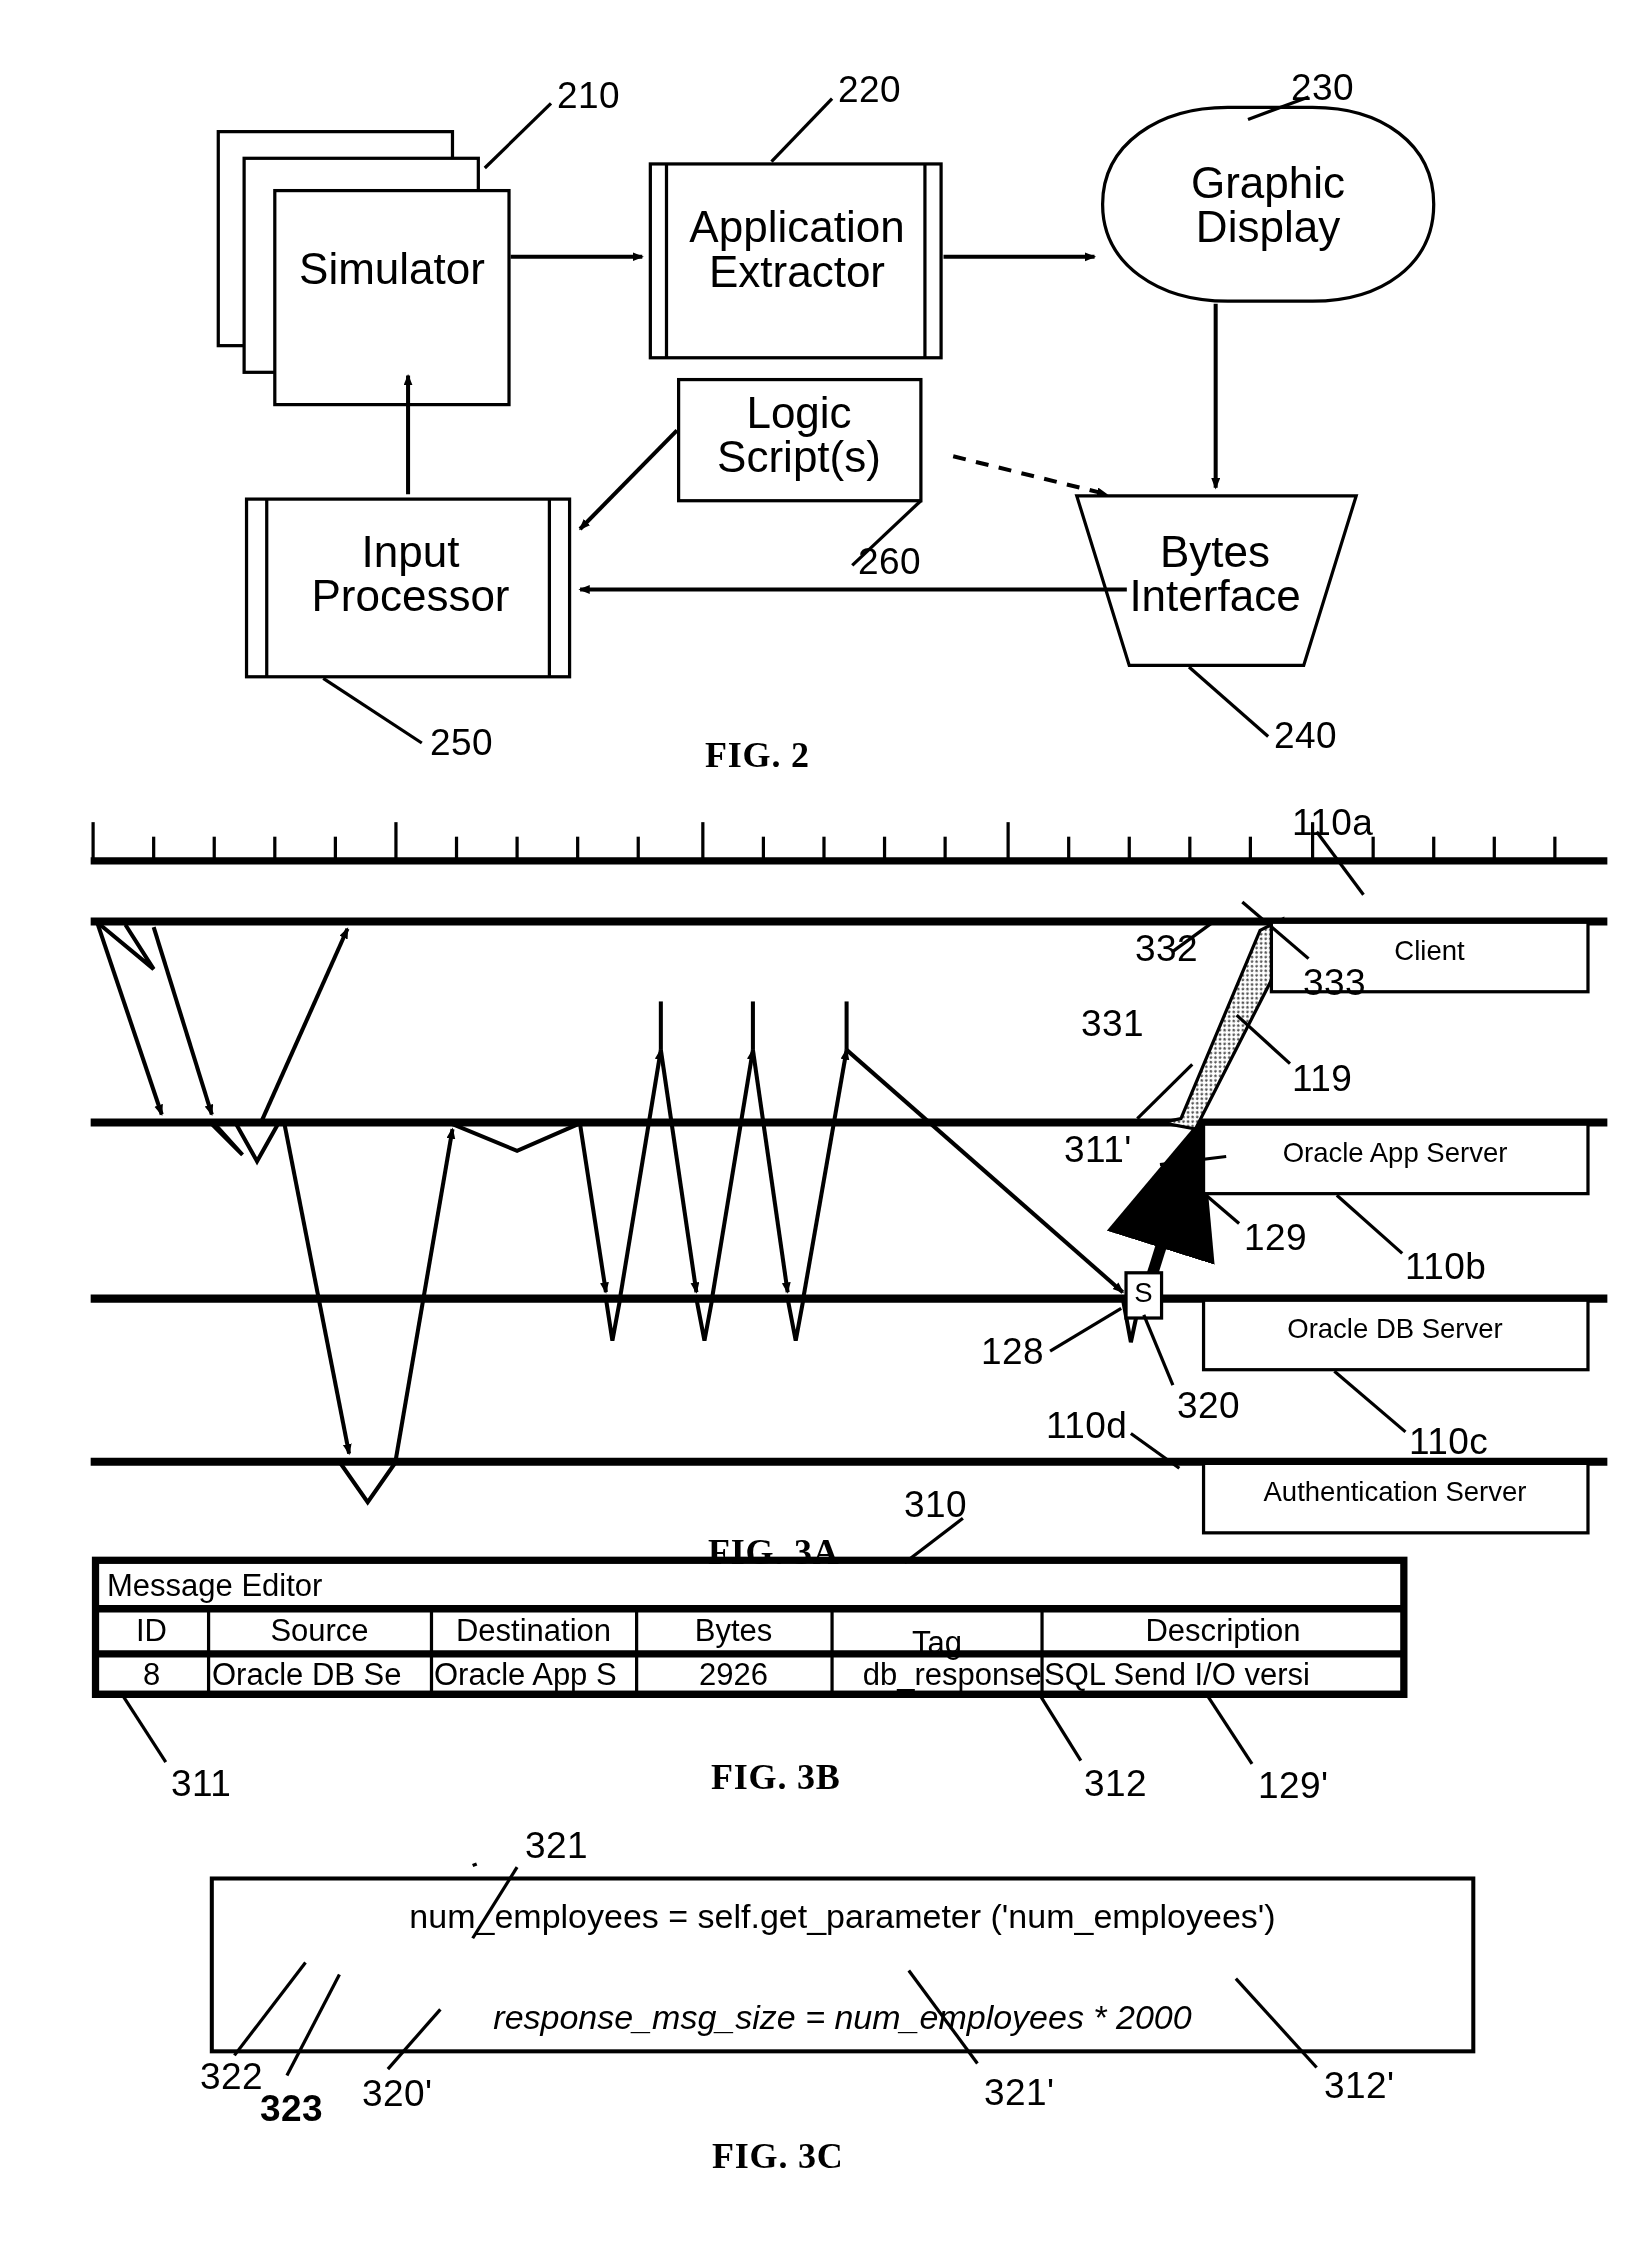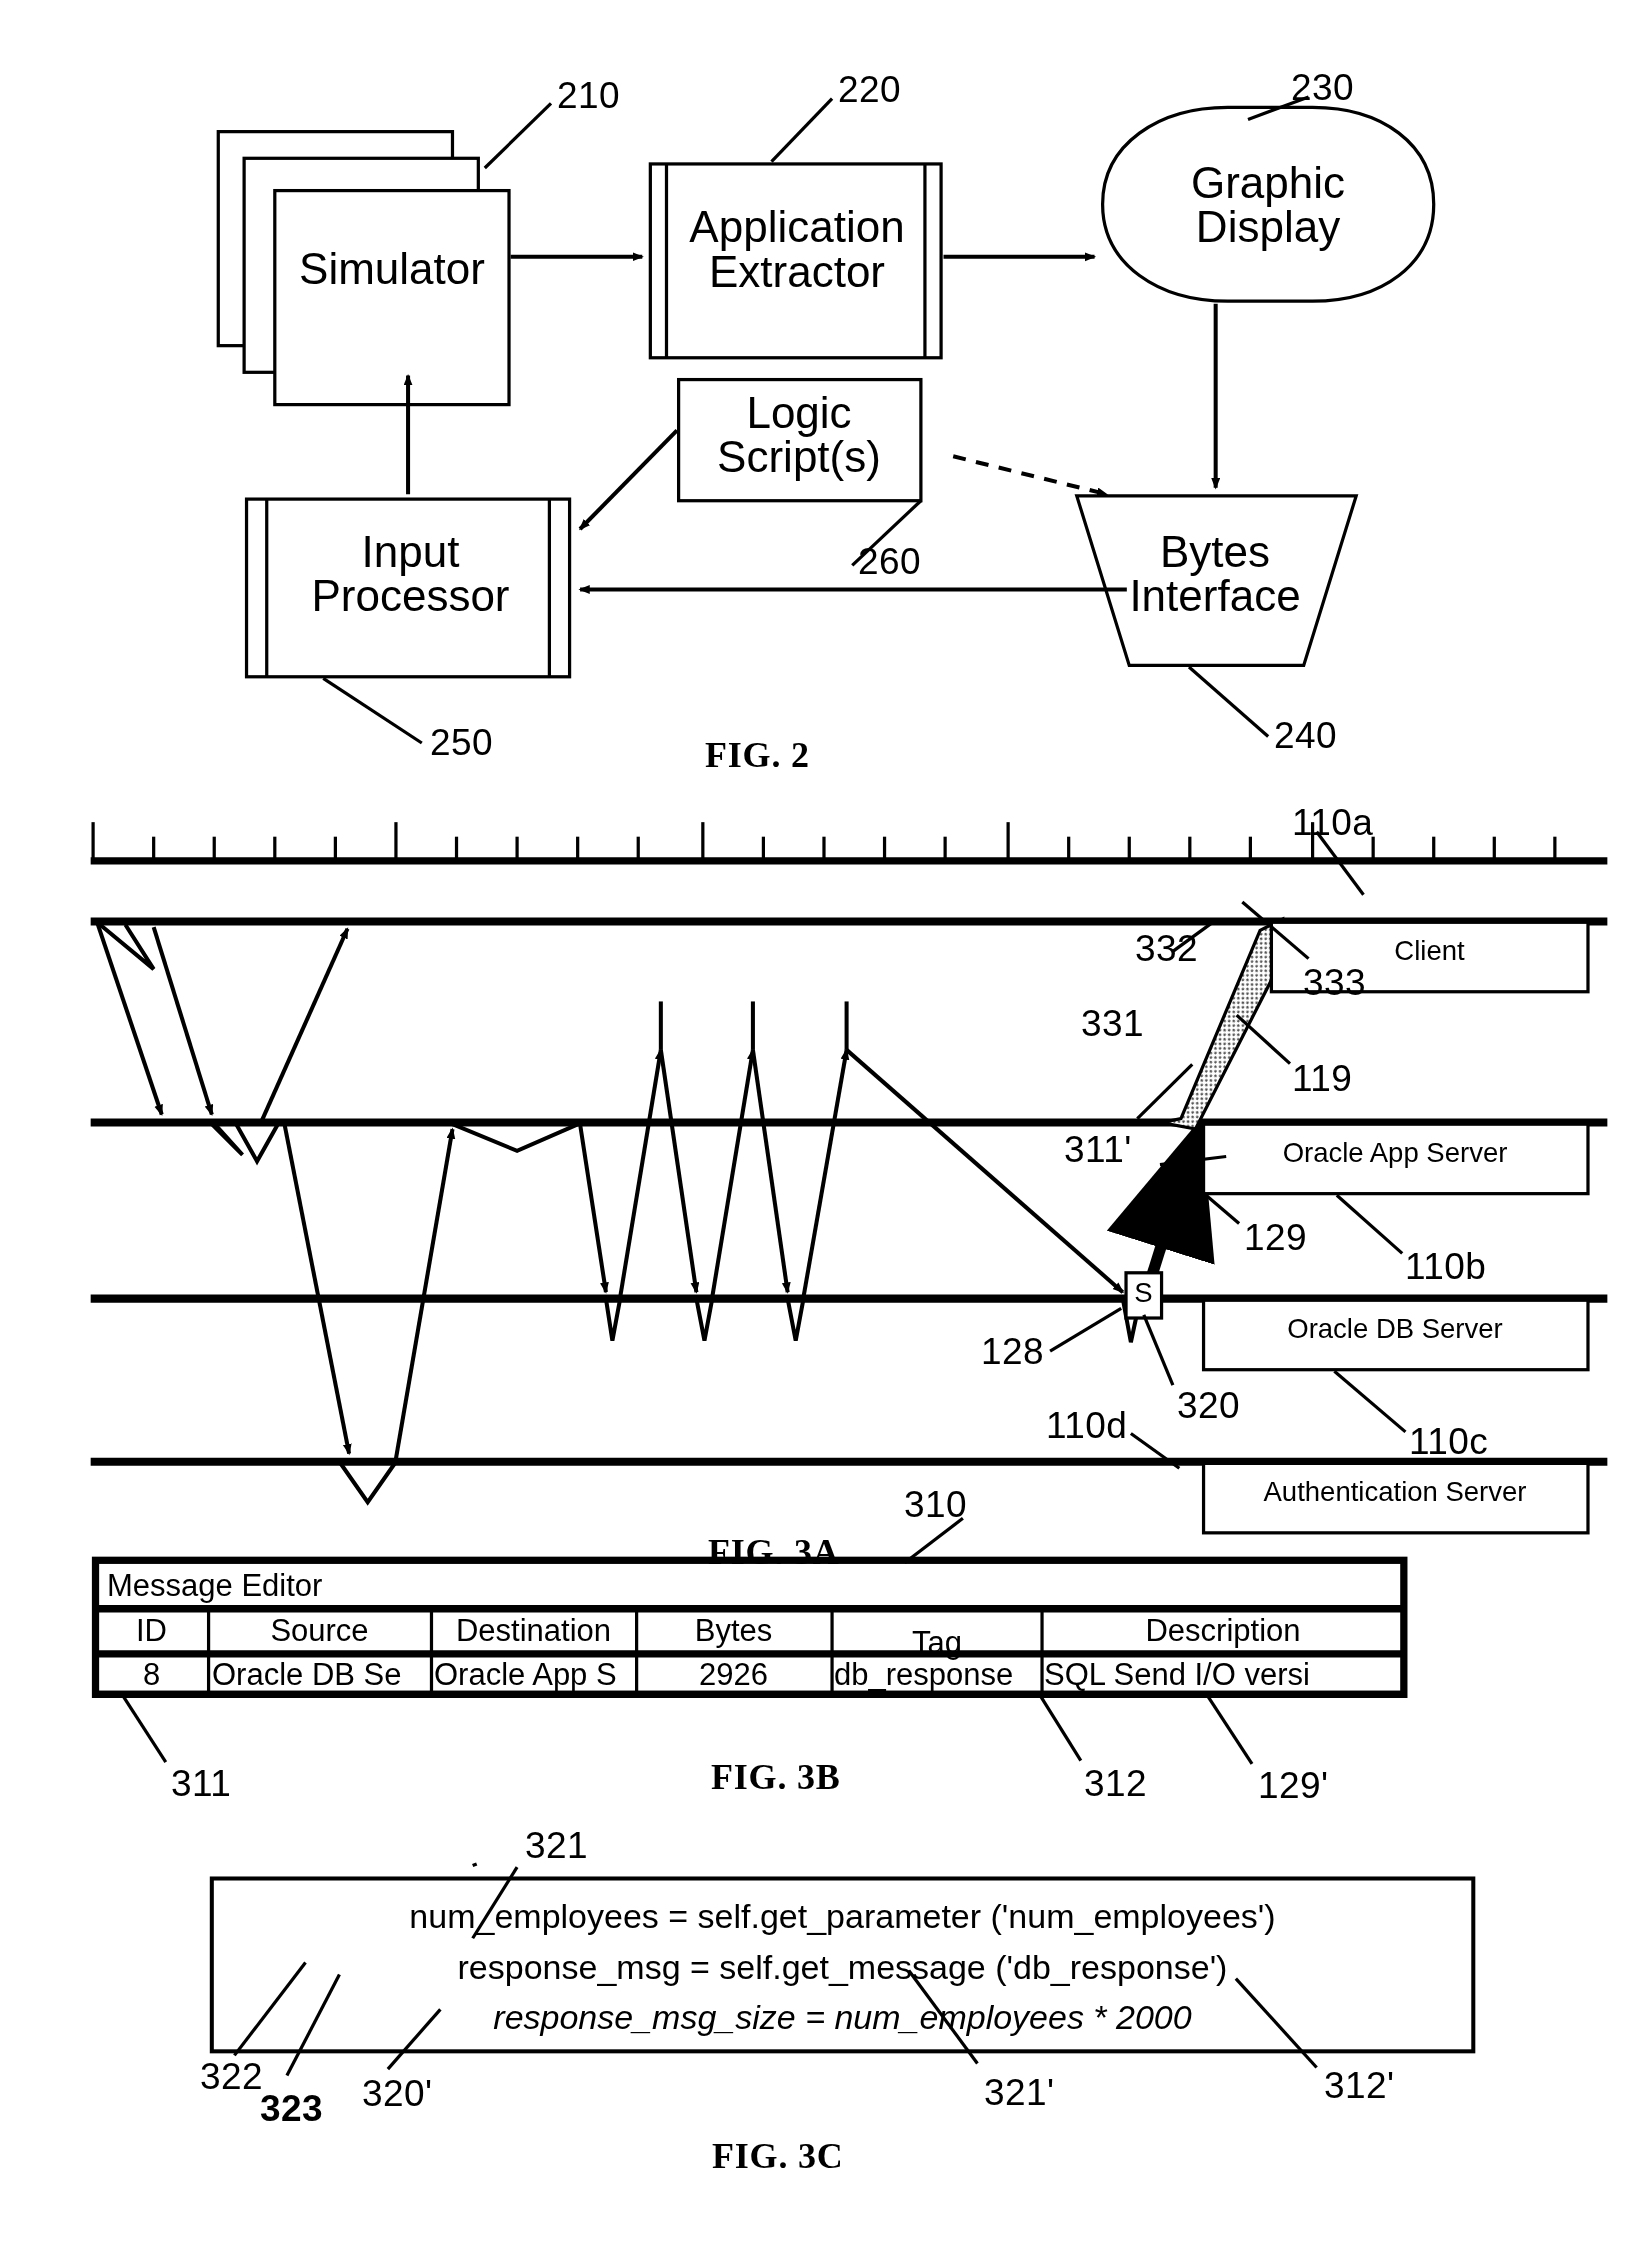--- a/index.html
+++ b/index.html
@@ -318,32 +318,31 @@
   <div class="lbl tblcell" style="left:208px; top:1615px; width:223px; text-align:center;">Source</div>
   <div class="lbl tblcell" style="left:431px; top:1615px; width:205px; text-align:center;">Destination</div>
   <div class="lbl tblcell" style="left:636px; top:1615px; width:195px; text-align:center;">Bytes</div>
   <div class="lbl tblcell" style="left:832px; top:1615px; width:210px; text-align:center;margin-top:12px;">Tag</div>
   <div class="lbl tblcell" style="left:1042px; top:1615px; width:362px; text-align:center;">Description</div>
 
   <div class="lbl tblcell" style="left:95px; top:1659px; width:113px; text-align:center;">8</div>
   <div class="lbl tblcell" style="left:212px; top:1659px; width:226px; overflow:hidden;">Oracle DB Se</div>
   <div class="lbl tblcell" style="left:434px; top:1659px; width:205px; overflow:hidden;">Oracle App S</div>
   <div class="lbl tblcell" style="left:636px; top:1659px; width:195px; text-align:center;">2926</div>
-  <div class="lbl tblcell" style="left:834px; top:1659px; width:208px; overflow:hidden;">db_response</div>
+  <div class="lbl tblcell" style="left:834px; top:1659px; width:208px; overflow:hidden;text-align:right;">db_response</div>
   <div class="lbl tblcell" style="left:1044px; top:1659px; width:360px; overflow:hidden;">SQL Send I/O versi</div>
 
   <div class="lbl refnum" style="left:171px; top:1765px;">311</div>
   <div class="lbl refnum" style="left:1084px; top:1765px;">312</div>
   <div class="lbl refnum" style="left:1258px; top:1767px;">129'</div>
   <div class="lbl figcap" style="left:711px; top:1759px;">FIG. 3B</div>
 
   <div class="lbl refnum" style="left:525px; top:1827px;">321</div>
 
   <div class="lbl codeline" style="left:212px; top:1899px; width:1261px; text-align:center;">num_employees = self.get_parameter ('num_employees')</div>
-  <div class="lbl codeline" style="left:212px; top:1950px; width:1261px; text-align:center;">response_msg = self.get_message ('db_response')</div>
   <div class="lbl codeline" style="left:212px; top:2000px; width:1261px; text-align:center;font-style:italic;">response_msg_size = num_employees * 2000</div>
 
   <div class="lbl refnum" style="left:200px; top:2058px;">322</div>
   <div class="lbl refnum" style="left:260px; top:2090px;font-weight:bold;">323</div>
   <div class="lbl refnum" style="left:362px; top:2075px;">320'</div>
   <div class="lbl refnum" style="left:984px; top:2074px;">321'</div>
   <div class="lbl refnum" style="left:1324px; top:2067px;">312'</div>
 
   <div class="lbl figcap" style="left:712px; top:2138px;">FIG. 3C</div>
 

